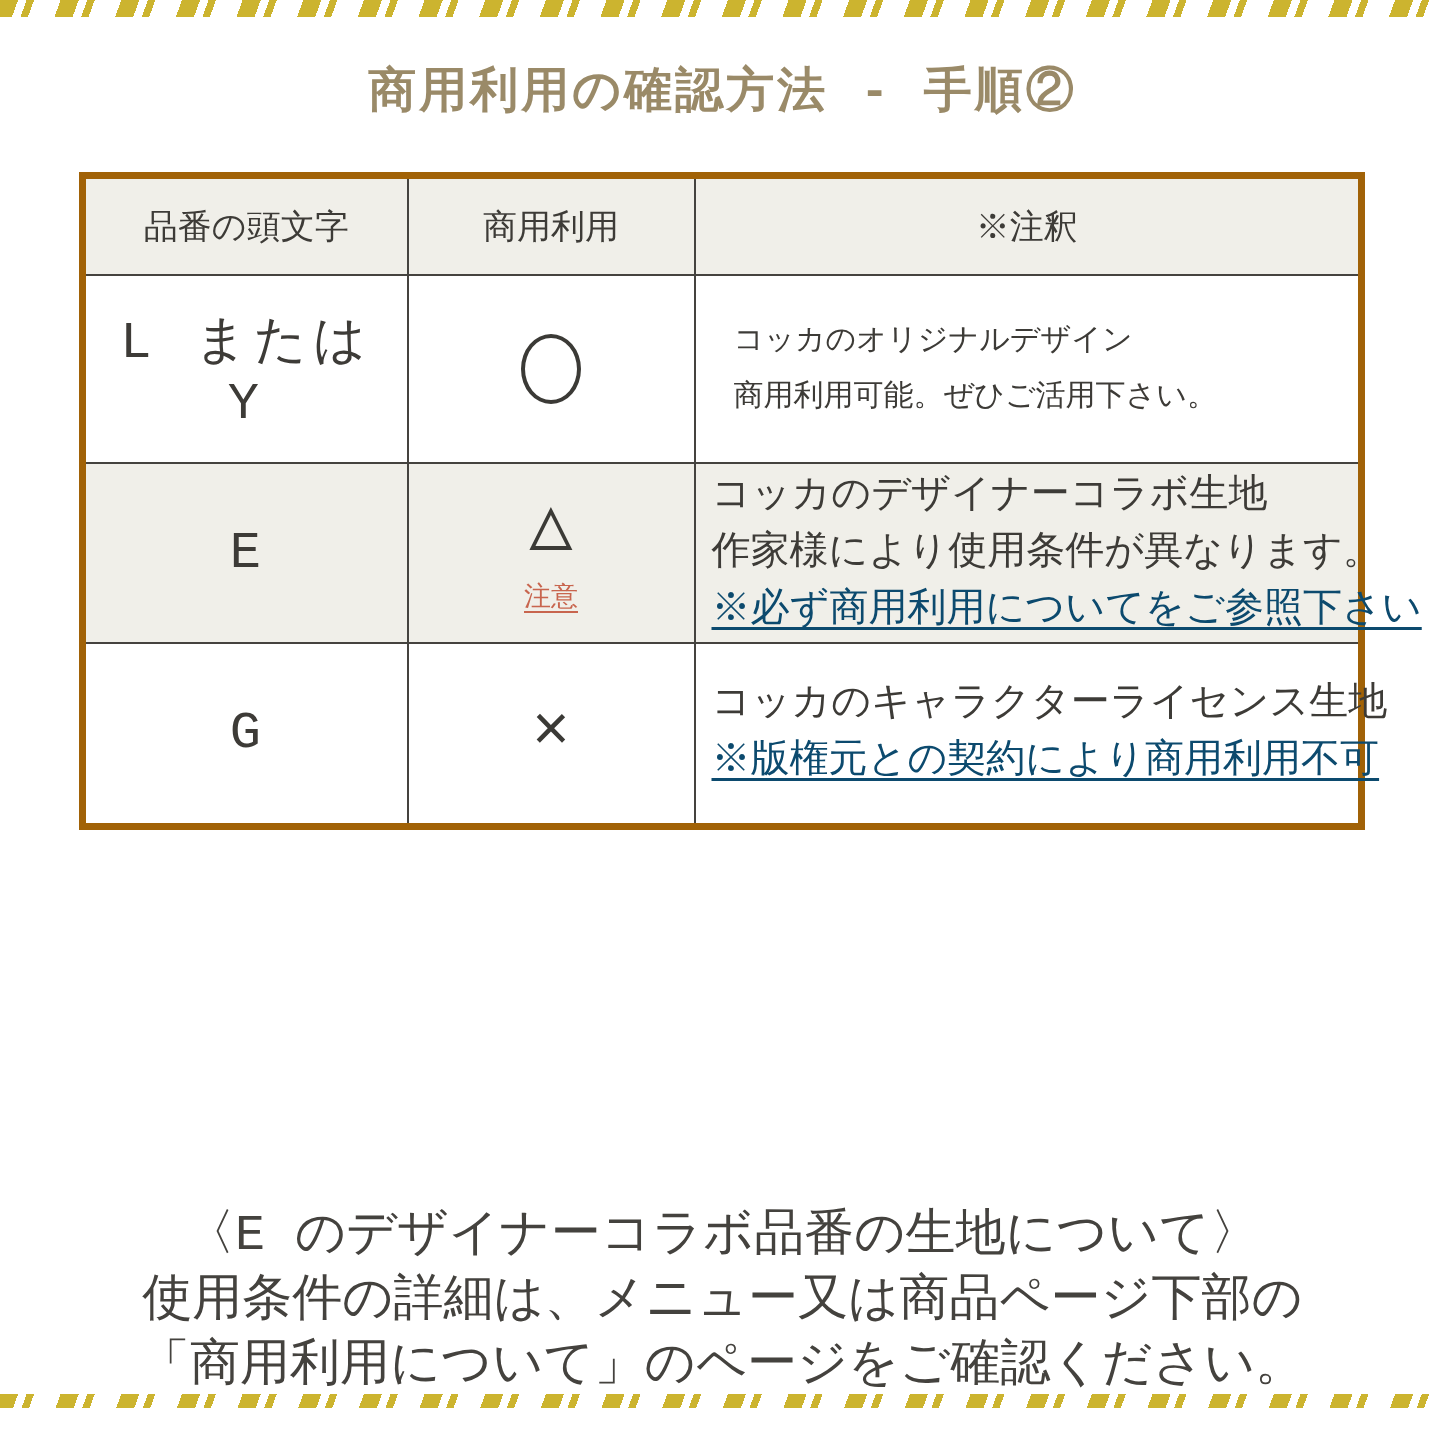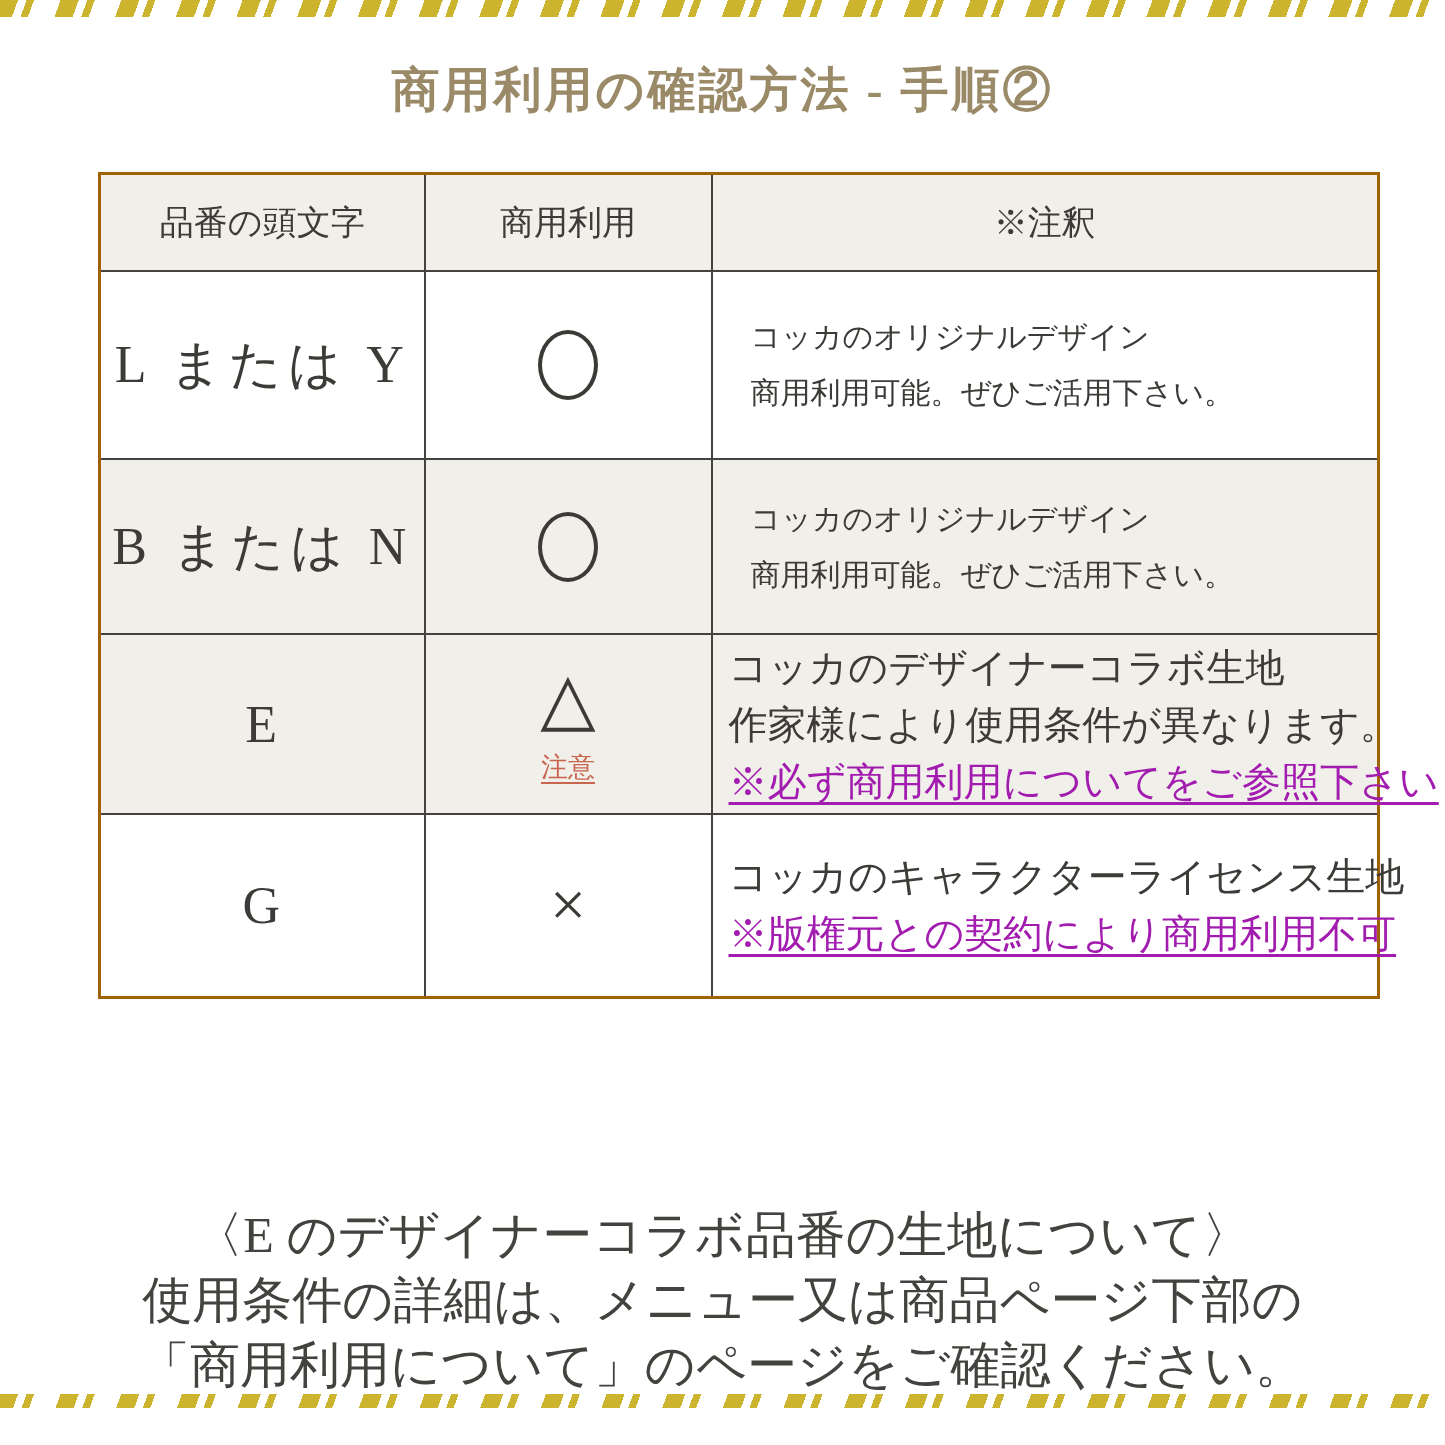--- a/index.html
+++ b/index.html
@@ -1,20 +1,20 @@
 <!DOCTYPE html>
 <html><head>
 <meta charset="utf-8">
 <style>
   html,body{margin:0;padding:0;background:#ffffff;}
   .page{
     position:relative;
     width:1445px;height:1408px;
     background:#ffffff;
-    font-family:Liberation Serif, serif;
+    font-family:Liberation Mono, monospace;
     color:#3d3b37;
     overflow:hidden;
   }
   
   .stripe{
     position:absolute;left:0;right:0;
     background:repeating-linear-gradient(110deg,
       #ccb42f 0px, #ccb42f 17px,
       #ffffff 17px, #ffffff 25px,
       #ccb42f 25px, #ccb42f 32px,
@@ -24,25 +24,25 @@
   .stripe-bottom{bottom:0;height:14px;}
 
   .title{
     position:absolute;top:58px;left:0;width:100%;
     margin:0;text-align:center;
     font-size:48px;font-weight:600;letter-spacing:3px;
     color:#9a8a68;
   }
 
   table.grid{
-    position:absolute;left:98px;top:172px;
+    position:absolute;left:79px;top:172px;
     width:1279px;
     border-collapse:collapse;table-layout:fixed;
     background:#ffffff;
-    border:3px solid #a16207;
+    border:7px solid #a16207;
   }
   .grid th,.grid td{
     border:2px solid #45433f;
     vertical-align:middle;
     padding:0;
   }
   .grid th{
     background:#f0efe9;
     font-weight:400;font-size:34px;
     height:95px;text-align:center;
@@ -68,21 +68,21 @@
   }
   td.notes{
     font-size:30px;line-height:56px;
     padding-left:38px;padding-right:10px;
     color:#3d3b37;
   }
   td.notes.tight{padding-left:16px;line-height:57px;font-size:39px;}
   .note-line{display:block;white-space:nowrap;}
   .warning-line{
     display:block;white-space:nowrap;
-    color:#a21caf;
+    color:#0c4a6e;
     text-decoration:underline;text-underline-offset:7px;
   }
   .footer{
     position:absolute;top:1203px;left:0;width:100%;
     text-align:center;font-size:50px;line-height:65px;
     color:#44423e;
   }
   .footer p{margin:0;}
 </style>
 </head>
@@ -103,32 +103,20 @@
     <thead>
       <tr>
         <th>品番の頭文字</th>
         <th>商用利用</th>
         <th>※注釈</th>
       </tr>
     </thead>
     <tbody>
       <tr style="height:188px">
         <td class="prefix">L または Y</td>
-        <td class="mark-cell">
-          <div class="mark-wrap">
-              <span class="ring"></span>
-            </div>
-        </td>
-        <td class="notes">
-          <span class="note-line">コッカのオリジナルデザイン</span>
-          <span class="note-line">商用利用可能。ぜひご活用下さい。</span>
-        </td>
-      </tr>
-      <tr class="shade" style="height:175px">
-        <td class="prefix">B または N</td>
         <td class="mark-cell">
           <div class="mark-wrap">
               <span class="ring"></span>
             </div>
         </td>
         <td class="notes">
           <span class="note-line">コッカのオリジナルデザイン</span>
           <span class="note-line">商用利用可能。ぜひご活用下さい。</span>
         </td>
       </tr>

